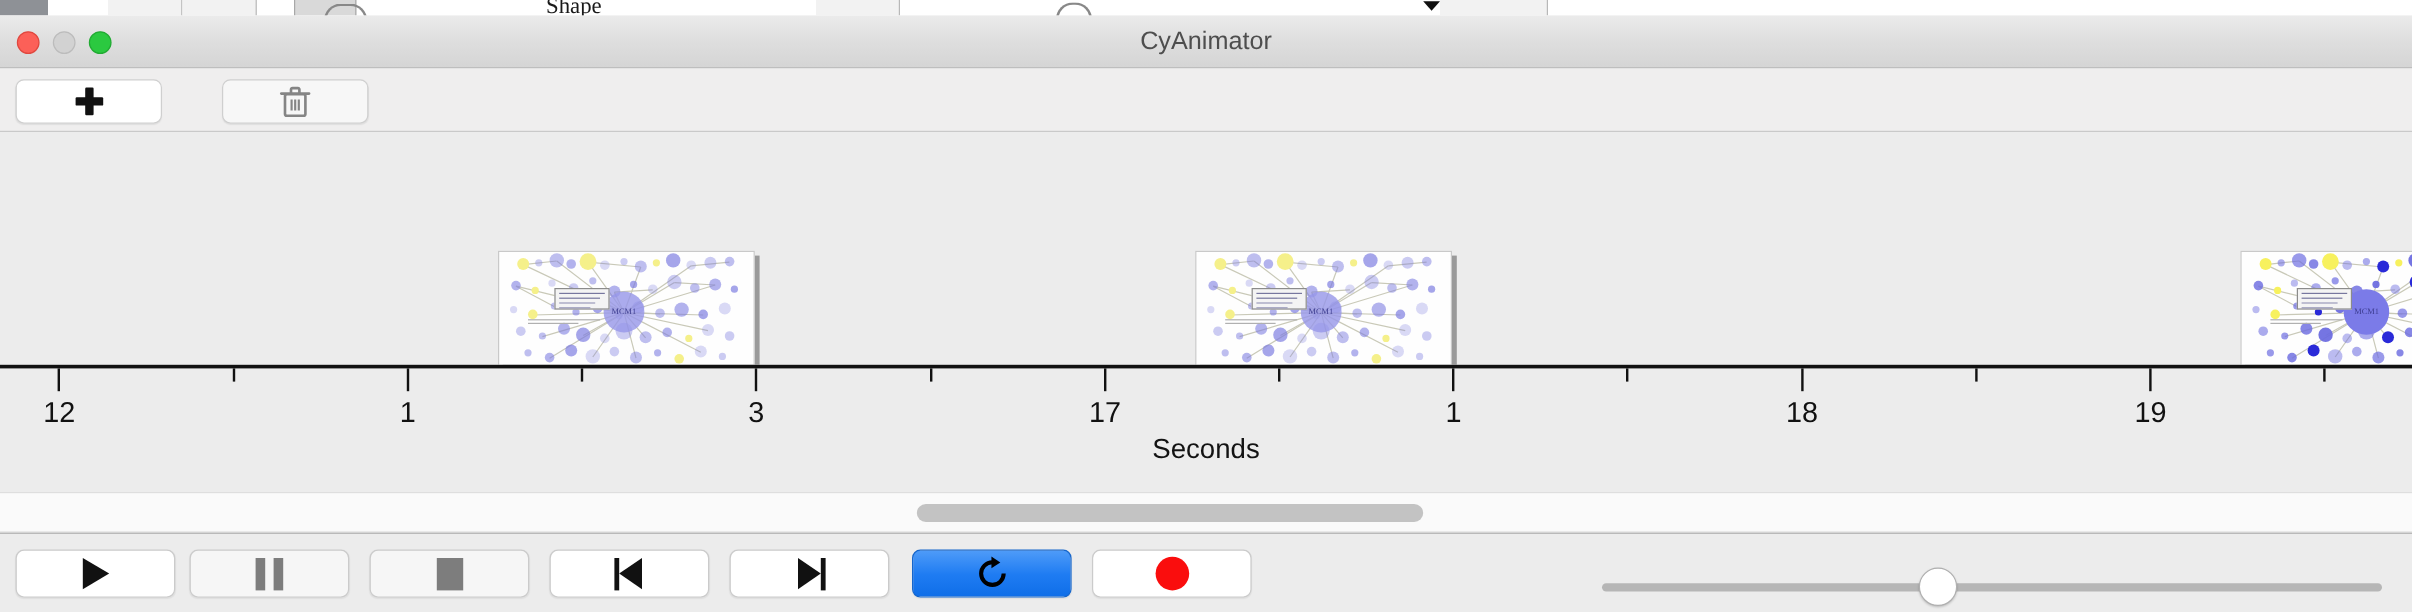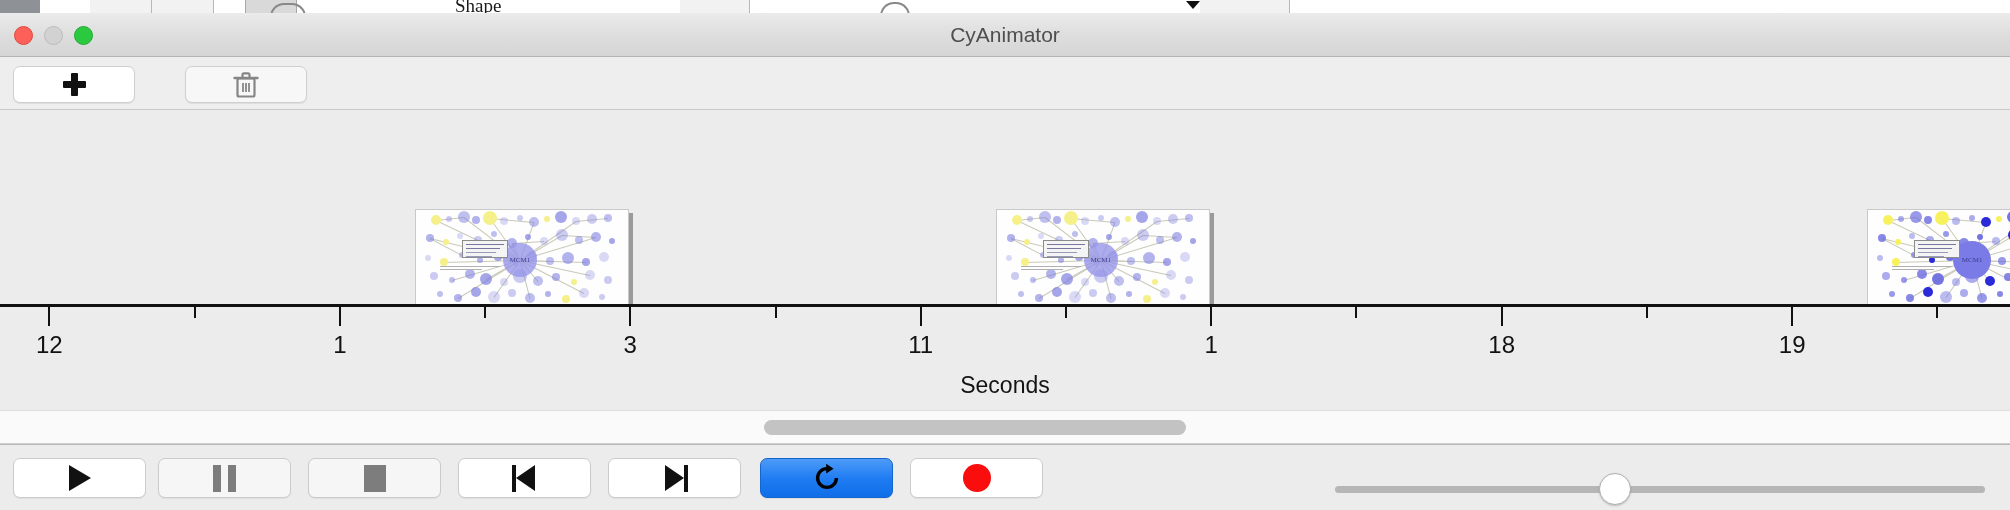--- a/index.html
+++ b/index.html
@@ -121,21 +121,21 @@
     position:absolute; left:0; top:0; width:2010px; height:3px; background:#111;
   }
   .tick { position:absolute; top:3px; width:2px; background:#111; }
   .tick.major { height:19px; }
   .tick.minor { height:11px; }
   .tick-label {
     position:absolute; top:27px; font-size:24px; color:#111;
     transform:translateX(-50%); white-space:nowrap;
   }
   .axis-title {
-    position:absolute; left:0; top:68px; width:2010px; text-align:center;
+    position:absolute; left:0; top:57px; width:2010px; text-align:center;
     font-size:23px; color:#131313;
   }
 
   
   .scroll-area {
     position:absolute; left:0; top:410px; width:2010px; height:34px;
     background:#fafafa; border-top:1px solid #dedede; border-bottom:1px solid #cfcfcf;
   }
   .scroll-thumb {
     position:absolute; left:765px; top:9px; width:420px; height:15px;
@@ -537,21 +537,21 @@
 <div class="axis">
   <div class="axis-line"></div>
   <div id="ticks">
       <div class="tick major" style="left: 48.3786px;"></div>
       <div class="tick-label" style="left: 49.3786px;">12</div>
       <div class="tick major" style="left: 338.841px;"></div>
       <div class="tick-label" style="left: 339.841px;">1</div>
       <div class="tick major" style="left: 629.303px;"></div>
       <div class="tick-label" style="left: 630.303px;">3</div>
       <div class="tick major" style="left: 919.766px;"></div>
-      <div class="tick-label" style="left: 920.766px;">11</div>
+      <div class="tick-label" style="left: 920.766px;">17</div>
       <div class="tick major" style="left: 1210.23px;"></div>
       <div class="tick-label" style="left: 1211.23px;">1</div>
       <div class="tick major" style="left: 1500.69px;"></div>
       <div class="tick-label" style="left: 1501.69px;">18</div>
       <div class="tick major" style="left: 1791.15px;"></div>
       <div class="tick-label" style="left: 1792.15px;">19</div>
       <div class="tick minor" style="left: 193.61px;"></div>
       <div class="tick minor" style="left: 484.072px;"></div>
       <div class="tick minor" style="left: 774.535px;"></div>
       <div class="tick minor" style="left: 1065px;"></div>

